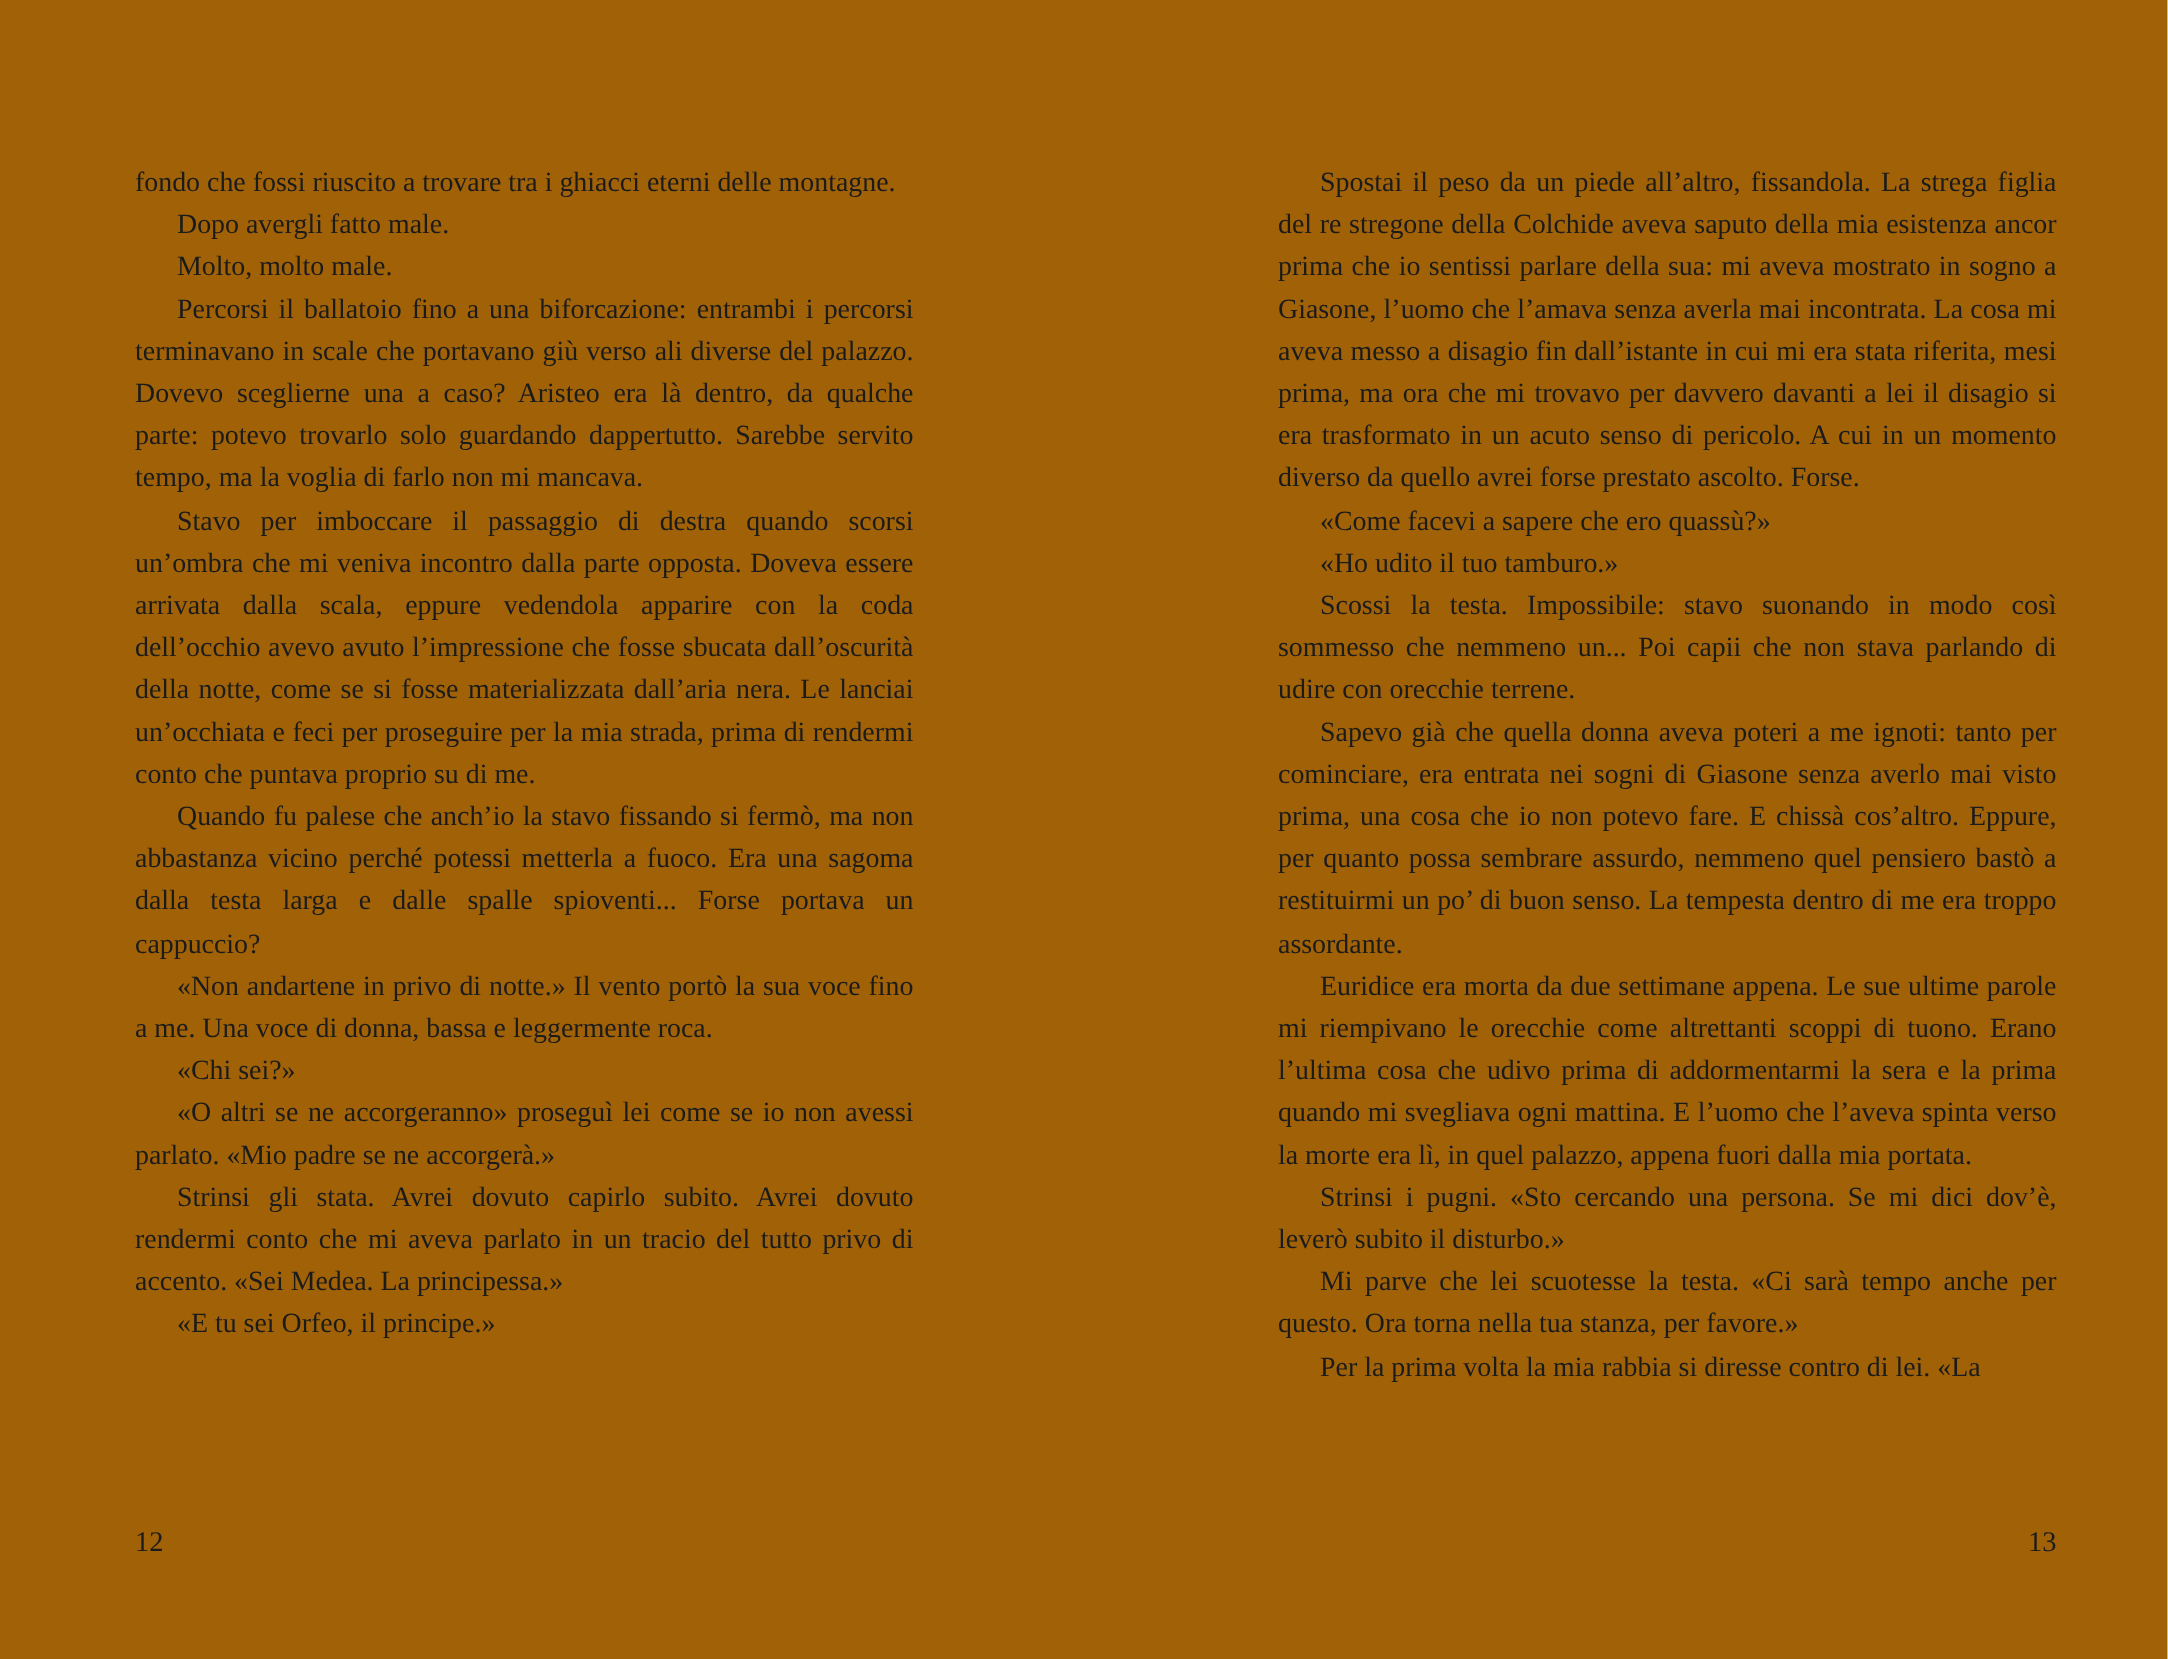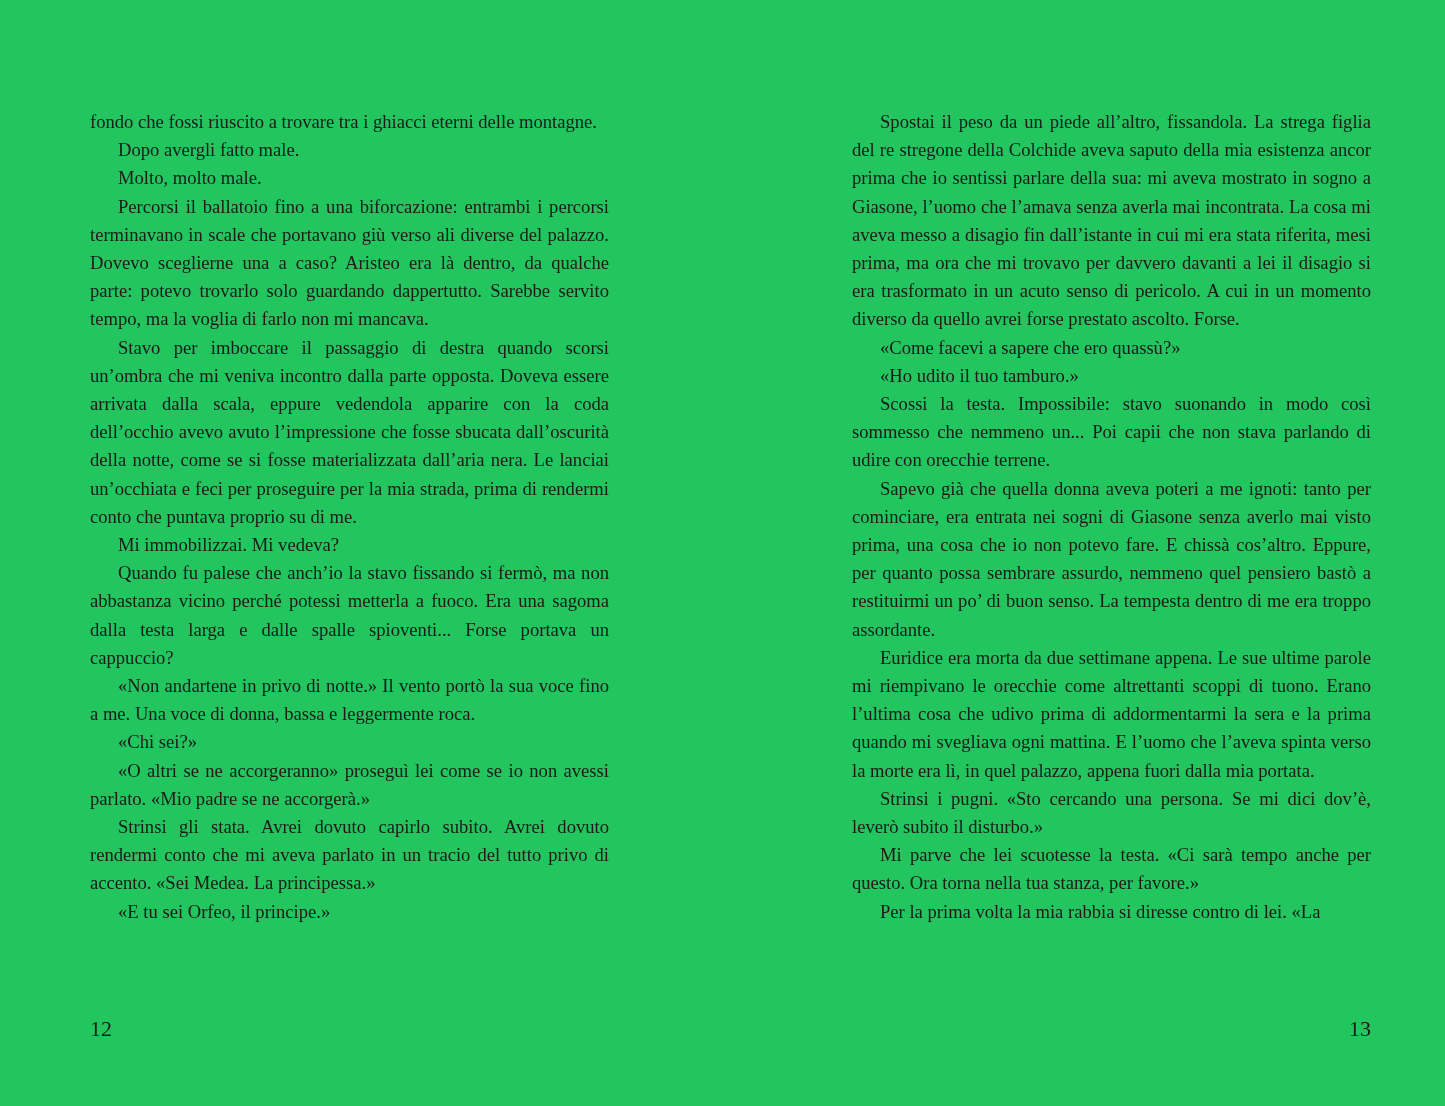--- a/index.html
+++ b/index.html
@@ -8,21 +8,21 @@
     width: 1445px;
     height: 1106px;
     position: relative;
     overflow: hidden;
     font-family: "Liberation Serif", serif;
     color: #1b1b1b;
   }
   .spread {
     position: absolute;
     inset: 0;
-    background: #22c55e;
+    background: #a16207;
   }
   .page {
     position: absolute;
     top: 0;
     height: 1106px;
     width: 722px;
   }
   .page--left  { left: 0; }
   .page--right { left: 737px; }
   .page-text {
@@ -35,21 +35,21 @@
     -webkit-hyphens: auto;
     hyphens: auto;
   }
   .page--left  .page-text { left: 90px; }
   .page--right .page-text { left: 115px; }
   .para { text-indent: 0; }
   .para--indent { text-indent: 28px; }
   .page-number {
     position: absolute;
     top: 1018px;
-    font-size: 22px;
+    font-size: 19px;
     line-height: 22px;
   }
   .page-number--left {
     left: 90px;
   }
   .page-number--right {
     left: 115px;
     width: 519px;
     text-align: right;
   }
@@ -59,21 +59,20 @@
 
 <div class="spread">
 
   <div class="page page--left">
     <div class="page-text">
         <p class="para">fondo che fossi riuscito a trovare tra i ghiacci eterni delle montagne.</p>
         <p class="para para--indent">Dopo avergli fatto male.</p>
         <p class="para para--indent">Molto, molto male.</p>
         <p class="para para--indent">Percorsi il ballatoio fino a una biforcazione: entrambi i percorsi terminavano in scale che portavano giù verso ali diverse del palazzo. Dovevo sceglierne una a caso? Aristeo era là dentro, da qualche parte: potevo trovarlo solo guardando dappertutto. Sarebbe servito tempo, ma la voglia di farlo non mi mancava.</p>
         <p class="para para--indent">Stavo per imboccare il passaggio di destra quando scorsi un’ombra che mi veniva incontro dalla parte opposta. Doveva essere arrivata dalla scala, eppure vedendola apparire con la coda dell’occhio avevo avuto l’impressione che fosse sbucata dall’oscurità della notte, come se si fosse materializzata dall’aria nera. Le lanciai un’occhiata e feci per proseguire per la mia strada, prima di rendermi conto che puntava proprio su di me.</p>
-        <p class="para para--indent">Mi immobilizzai. Mi vedeva?</p>
         <p class="para para--indent">Quando fu palese che anch’io la stavo fissando si fermò, ma non abbastanza vicino perché potessi metterla a fuoco. Era una sagoma dalla testa larga e dalle spalle spioventi... Forse portava un cappuccio?</p>
         <p class="para para--indent">«Non andartene in privo di notte.» Il vento portò la sua voce fino a me. Una voce di donna, bassa e leggermente roca.</p>
         <p class="para para--indent">«Chi sei?»</p>
         <p class="para para--indent">«O altri se ne accorgeranno» proseguì lei come se io non avessi parlato. «Mio padre se ne accorgerà.»</p>
         <p class="para para--indent">Strinsi gli stata. Avrei dovuto capirlo subito. Avrei dovuto rendermi conto che mi aveva parlato in un tracio del tutto privo di accento. «Sei Medea. La principessa.»</p>
         <p class="para para--indent">«E tu sei Orfeo, il principe.»</p>
       </div>
     <div class="page-number page-number--left">12</div>
   </div>
 

